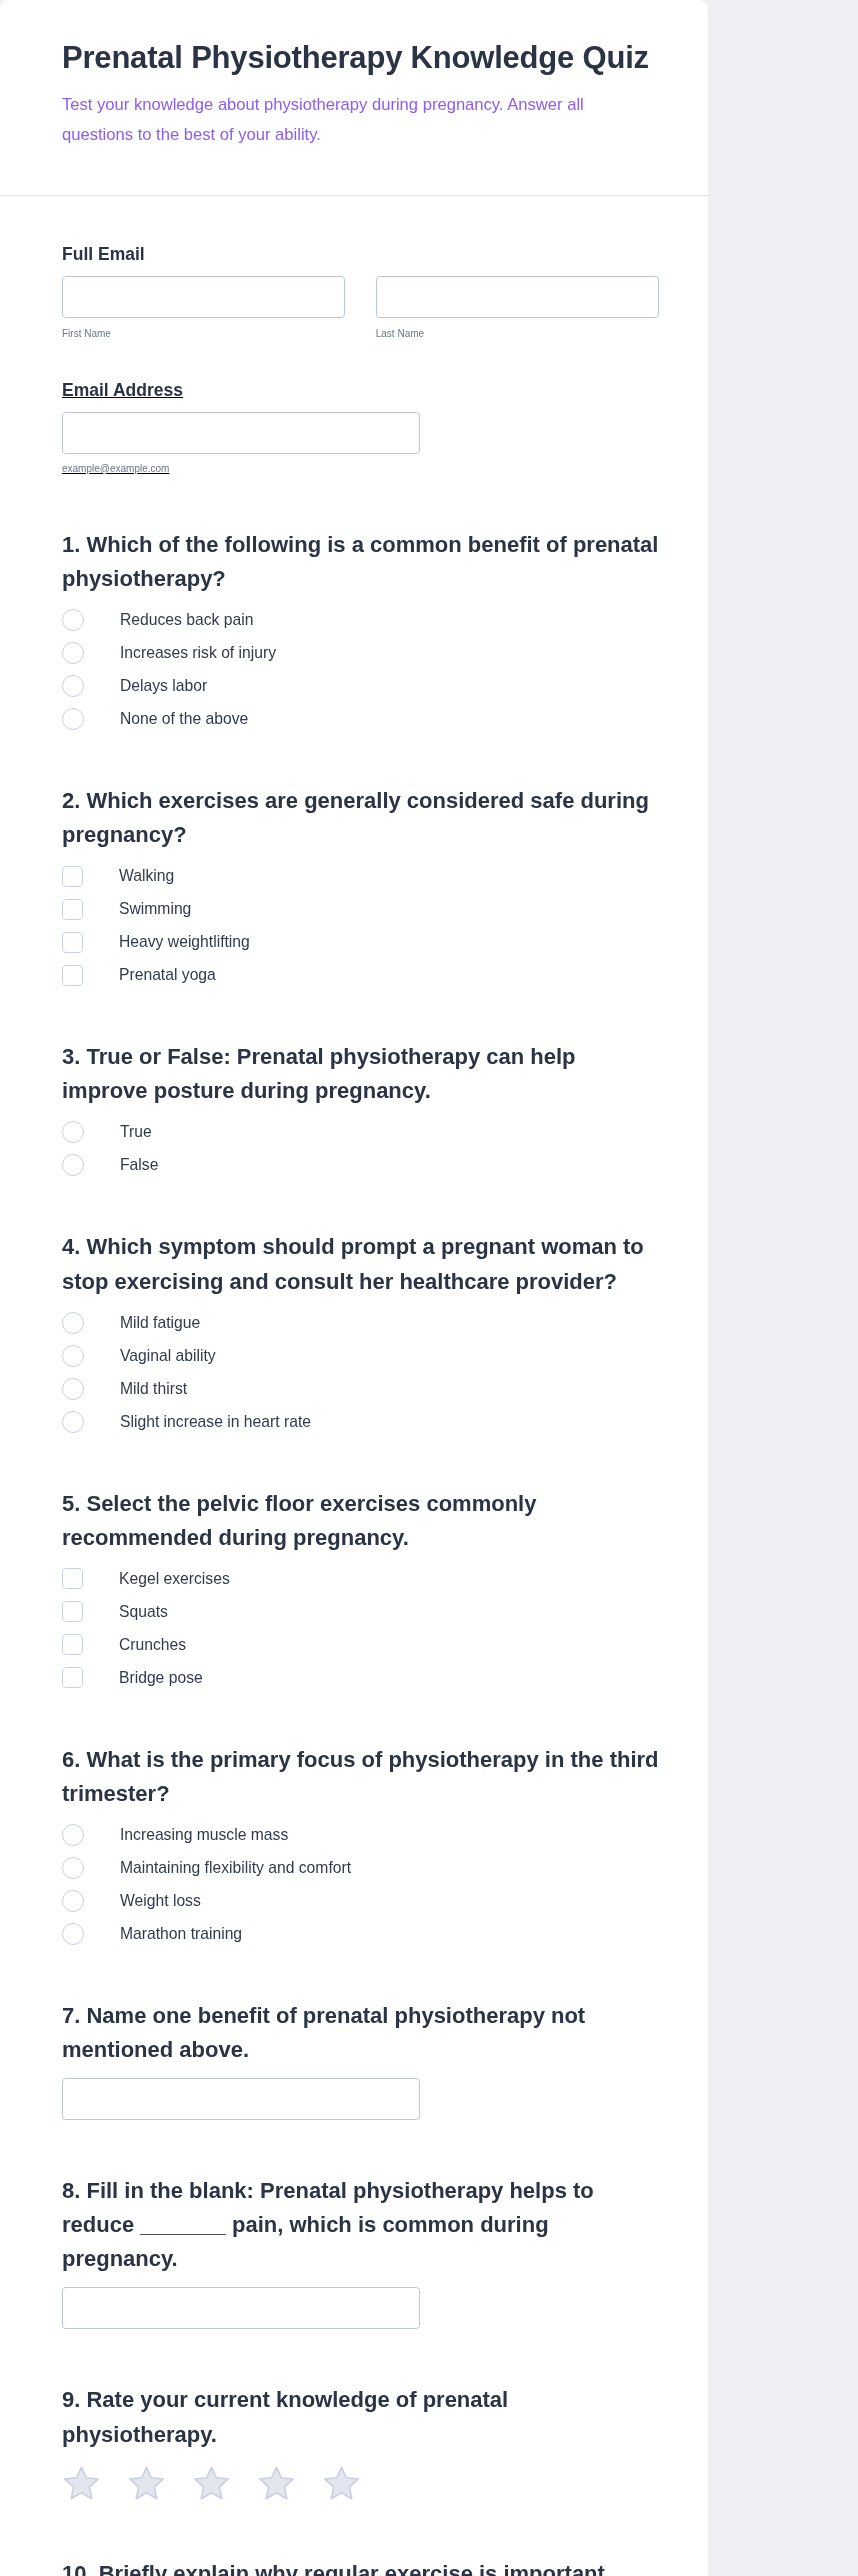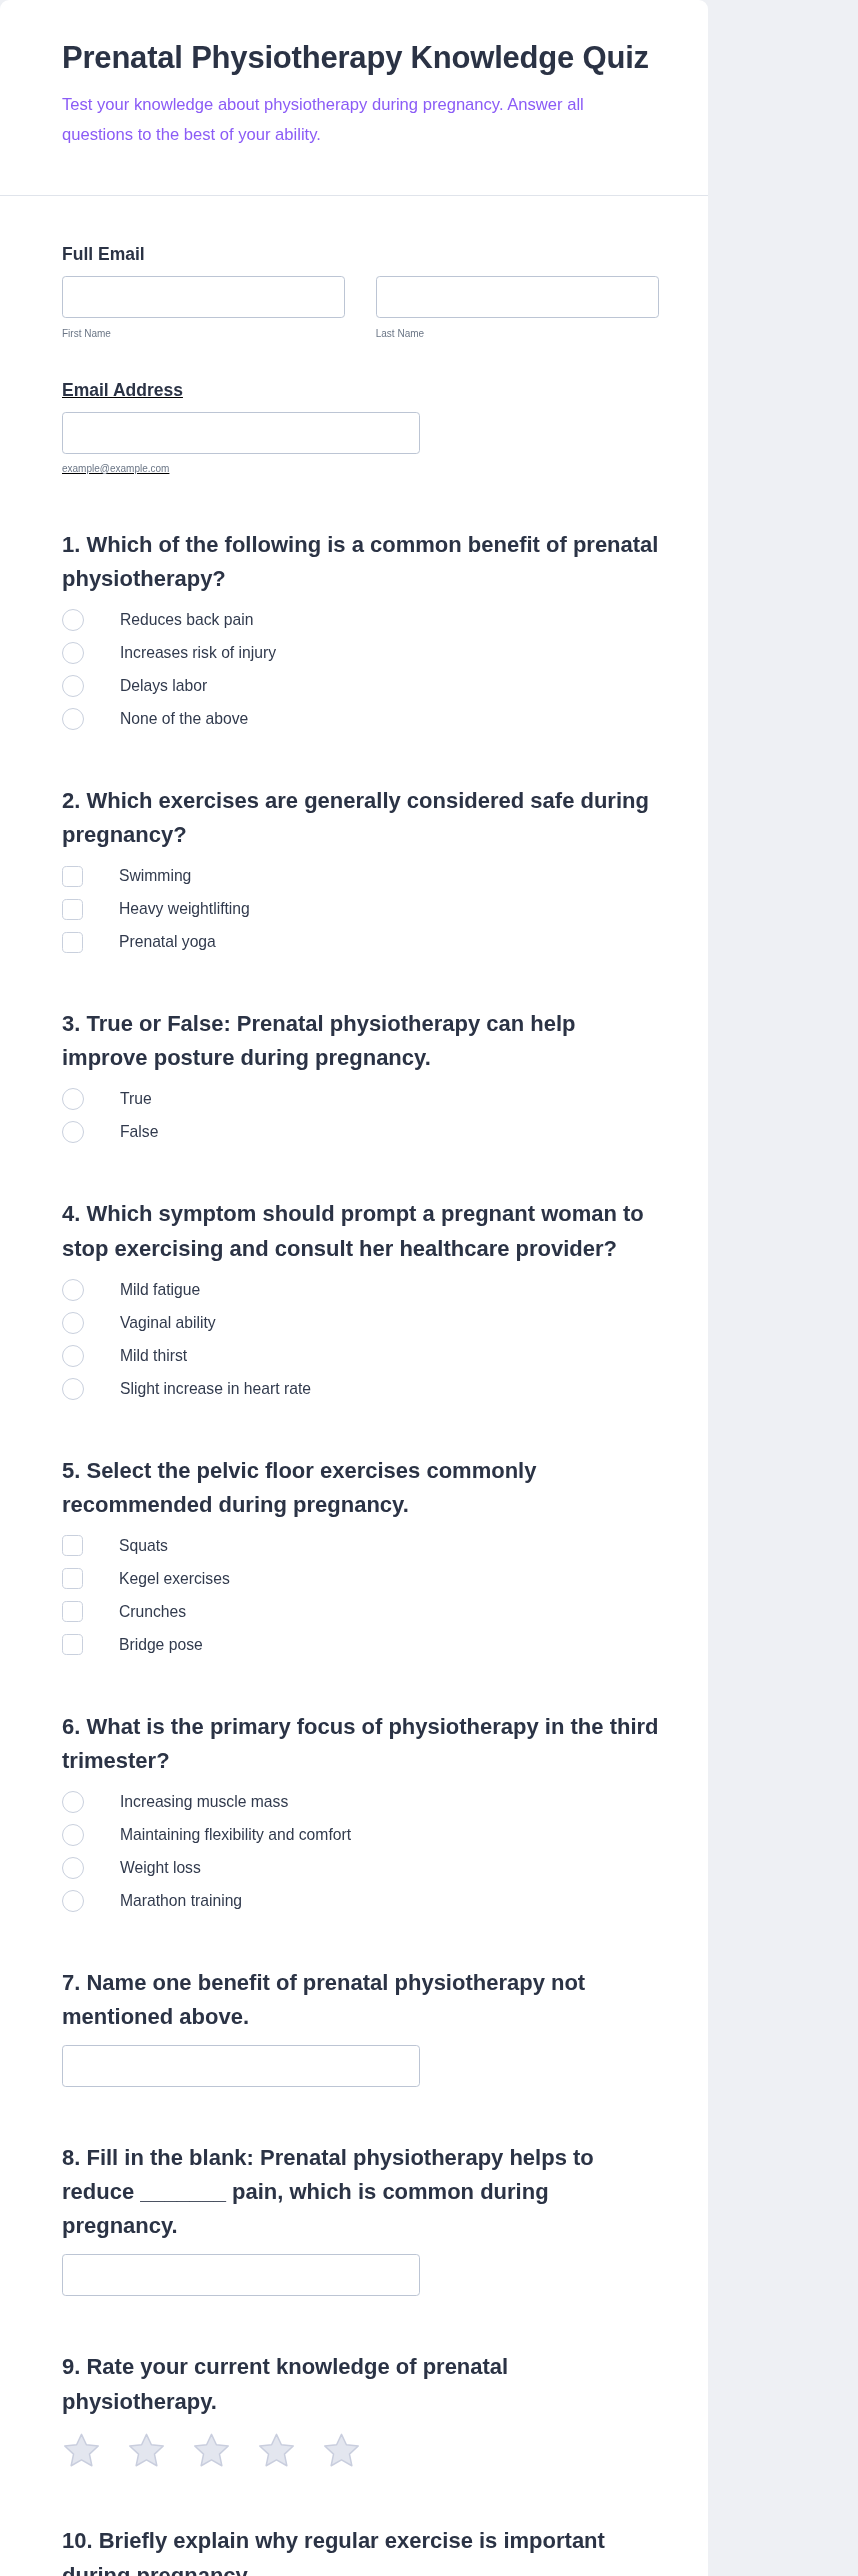--- a/index.html
+++ b/index.html
@@ -199,20 +199,24 @@
           <span class="option-label">None of the above</span>
         </li>
       </ul>
     </div>
 
     <div class="question-block">
       <div class="question-text">2. Which exercises are generally considered safe during pregnancy?</div>
       <ul class="options">
         <li class="option-row">
           <span class="checkbox-control"></span>
+          <span class="option-label">Walking</span>
+        </li>
+        <li class="option-row">
+          <span class="checkbox-control"></span>
           <span class="option-label">Swimming</span>
         </li>
         <li class="option-row">
           <span class="checkbox-control"></span>
           <span class="option-label">Heavy weightlifting</span>
         </li>
         <li class="option-row">
           <span class="checkbox-control"></span>
           <span class="option-label">Prenatal yoga</span>
         </li>
@@ -253,25 +257,25 @@
           <span class="option-label">Slight increase in heart rate</span>
         </li>
       </ul>
     </div>
 
     <div class="question-block">
       <div class="question-text">5. Select the pelvic floor exercises commonly recommended during pregnancy.</div>
       <ul class="options">
         <li class="option-row">
           <span class="checkbox-control"></span>
+          <span class="option-label">Kegel exercises</span>
+        </li>
+        <li class="option-row">
+          <span class="checkbox-control"></span>
           <span class="option-label">Squats</span>
-        </li>
-        <li class="option-row">
-          <span class="checkbox-control"></span>
-          <span class="option-label">Kegel exercises</span>
         </li>
         <li class="option-row">
           <span class="checkbox-control"></span>
           <span class="option-label">Crunches</span>
         </li>
         <li class="option-row">
           <span class="checkbox-control"></span>
           <span class="option-label">Bridge pose</span>
         </li>
       </ul>

